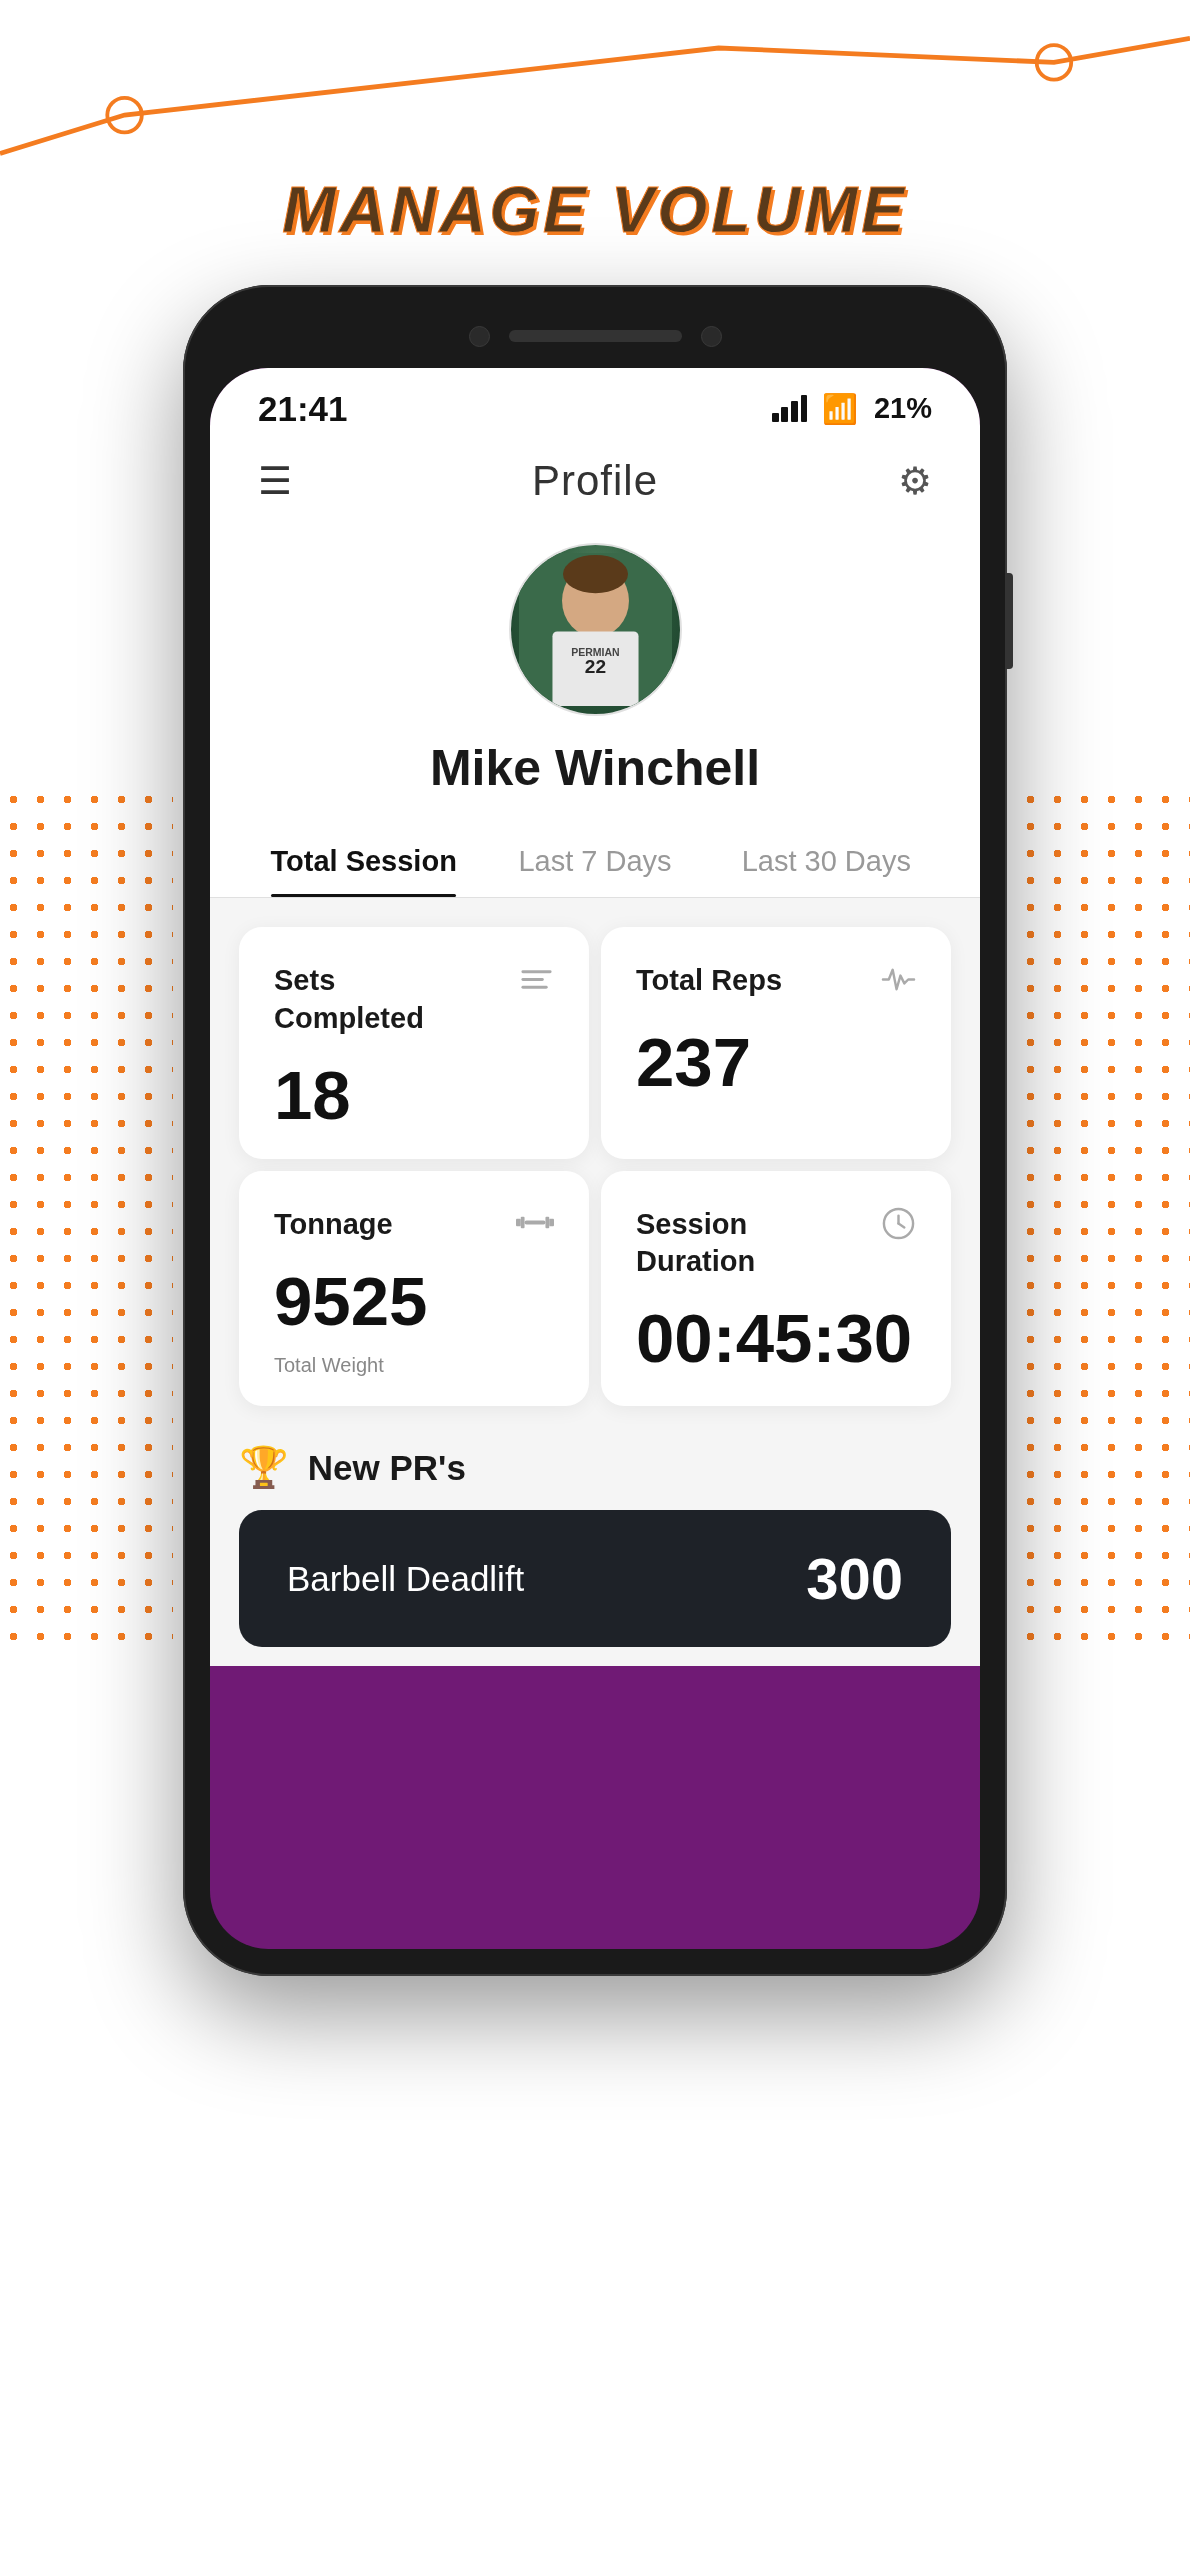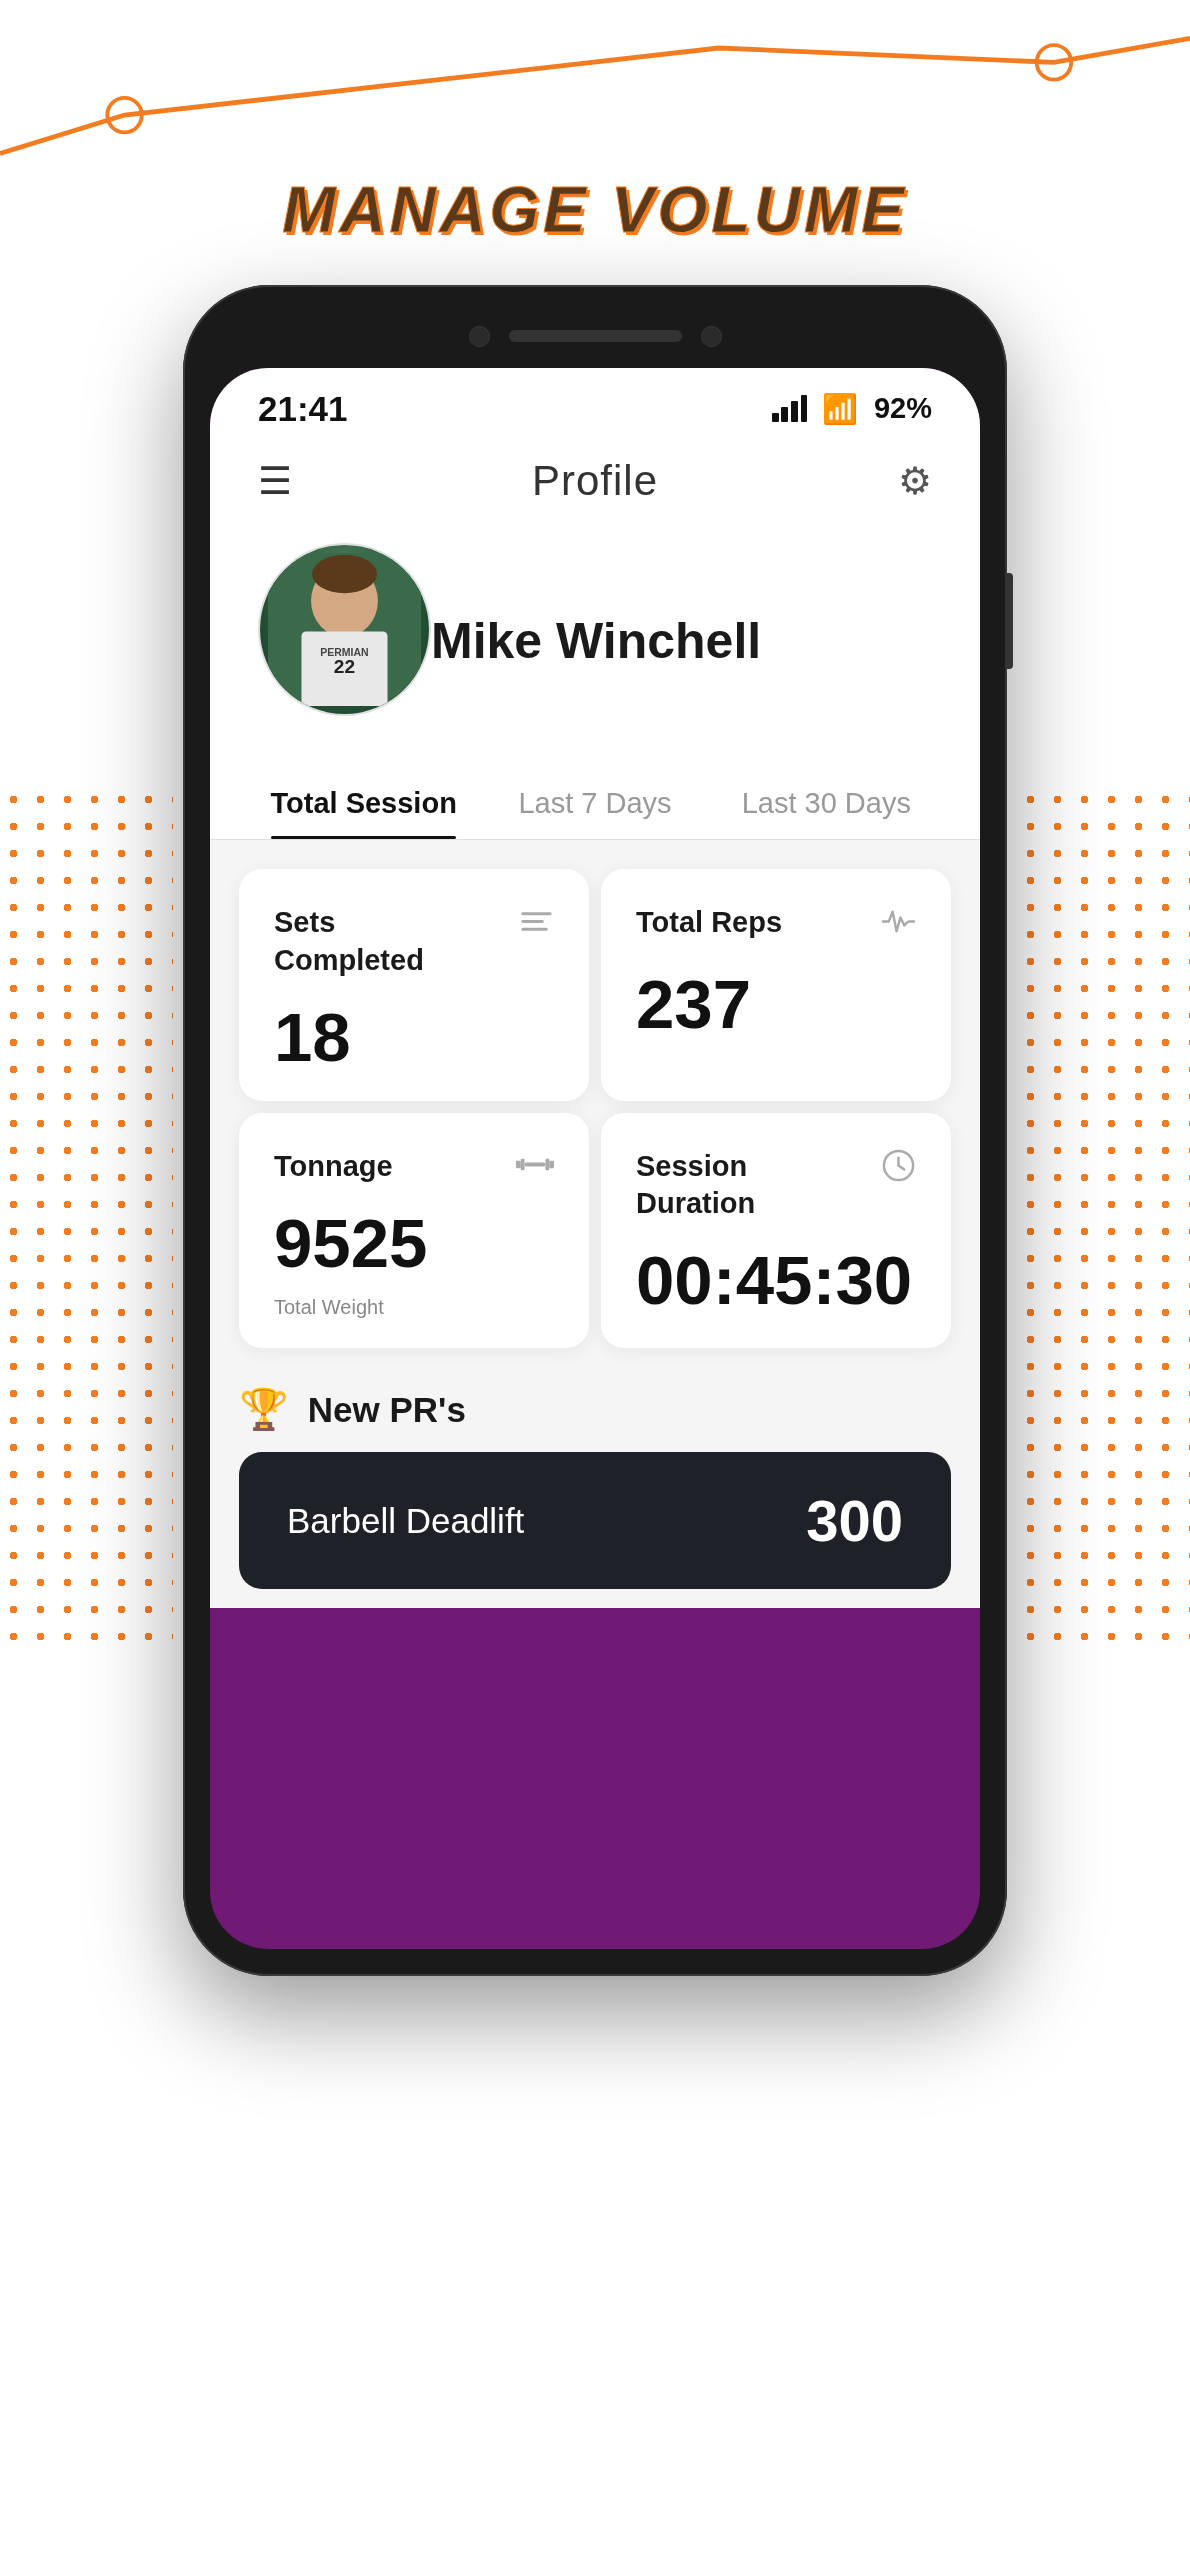--- a/index.html
+++ b/index.html
@@ -170,21 +170,21 @@
     }
     .gear-icon {
       font-size: 38px;
       color: #555;
     }
 
     
     .profile-section {
       background: #fff;
       display: flex;
-      flex-direction: row;
+      flex-direction: column;
       align-items: center;
       padding: 19px 48px 29px;
     }
     .avatar-container {
       width: 173px;
       height: 173px;
       border-radius: 50%;
       overflow: hidden;
       margin-bottom: 23px;
       border: 2.9px solid #e0e0e0;
@@ -395,21 +395,21 @@
 
           <div class="signal-bars">
             <div class="signal-bar" style="height:9.6px;"></div>
             <div class="signal-bar" style="height:15.3px;"></div>
             <div class="signal-bar" style="height:21px;"></div>
             <div class="signal-bar" style="height:27px;"></div>
           </div>
 
           <span class="wifi-icon">📶</span>
 
-          <span class="battery-text">92%</span>
+          <span class="battery-text">21%</span>
         </div>
       </div>
 
       <div class="app-header">
         <span class="menu-icon">☰</span>
         <span class="header-title">Profile</span>
         <span class="gear-icon">⚙</span>
       </div>
 
       <div class="profile-section">

